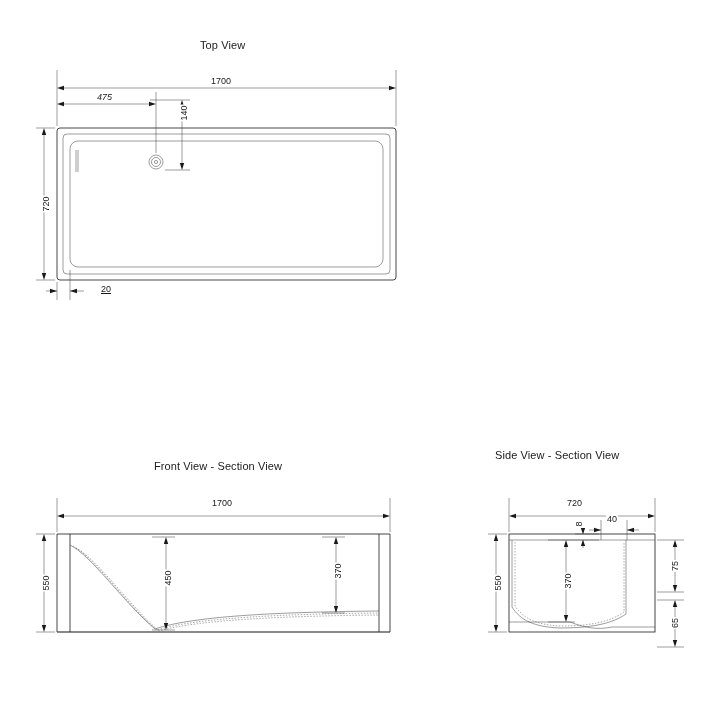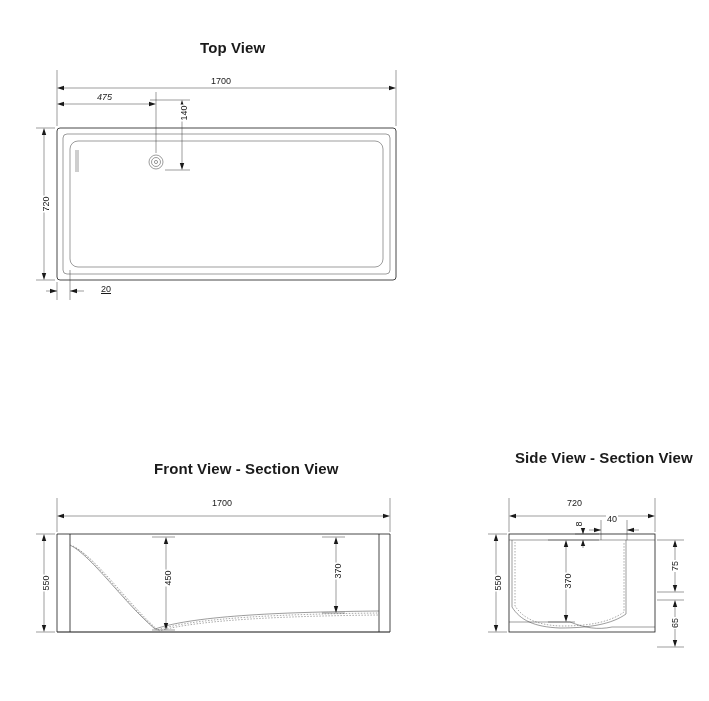--- a/index.html
+++ b/index.html
@@ -14,25 +14,24 @@
     font-family: "Liberation Sans", sans-serif;
     color: #000000;
     overflow: hidden;
   }
   #sheet {
     position: absolute;
     inset: 0;
   }
   .view-title {
     position: absolute;
-    font-size: 15px;
+    font-size: 11px;
     color: #1a1a1a;
     white-space: nowrap;
     letter-spacing: 0.1px;
-    font-weight: bold;
   }
   .dim-label {
     position: absolute;
     font-size: 9px;
     color: #1a1a1a;
     white-space: nowrap;
     background: #ffffff;
     padding: 0 1px;
     line-height: 10px;
   }
@@ -66,21 +65,21 @@
     stroke: none;
   }
 </style>
 </head>
 <body>
 
 <div id="sheet">
 
   <div class="view-title" style="left:200px; top:39px;">Top View</div>
   <div class="view-title" style="left:154px; top:449px;margin-top:11px;">Front View - Section View</div>
-  <div class="view-title" style="left:495px; top:449px;margin-left:20px;">Side View - Section View</div>
+  <div class="view-title" style="left:495px; top:449px;">Side View - Section View</div>
 
   <svg width="709" height="701">
 
     <rect class="ln" x="57" y="128" width="339" height="152" rx="3" ry="3"></rect>
 
     <rect class="ln-thin" x="63" y="134" width="327" height="140" rx="4" ry="4"></rect>
 
     <rect class="ln-thin" x="70" y="141" width="313" height="126" rx="8" ry="8"></rect>
 
     <line class="ln-thin" x1="76" y1="150" x2="76" y2="172"></line>

